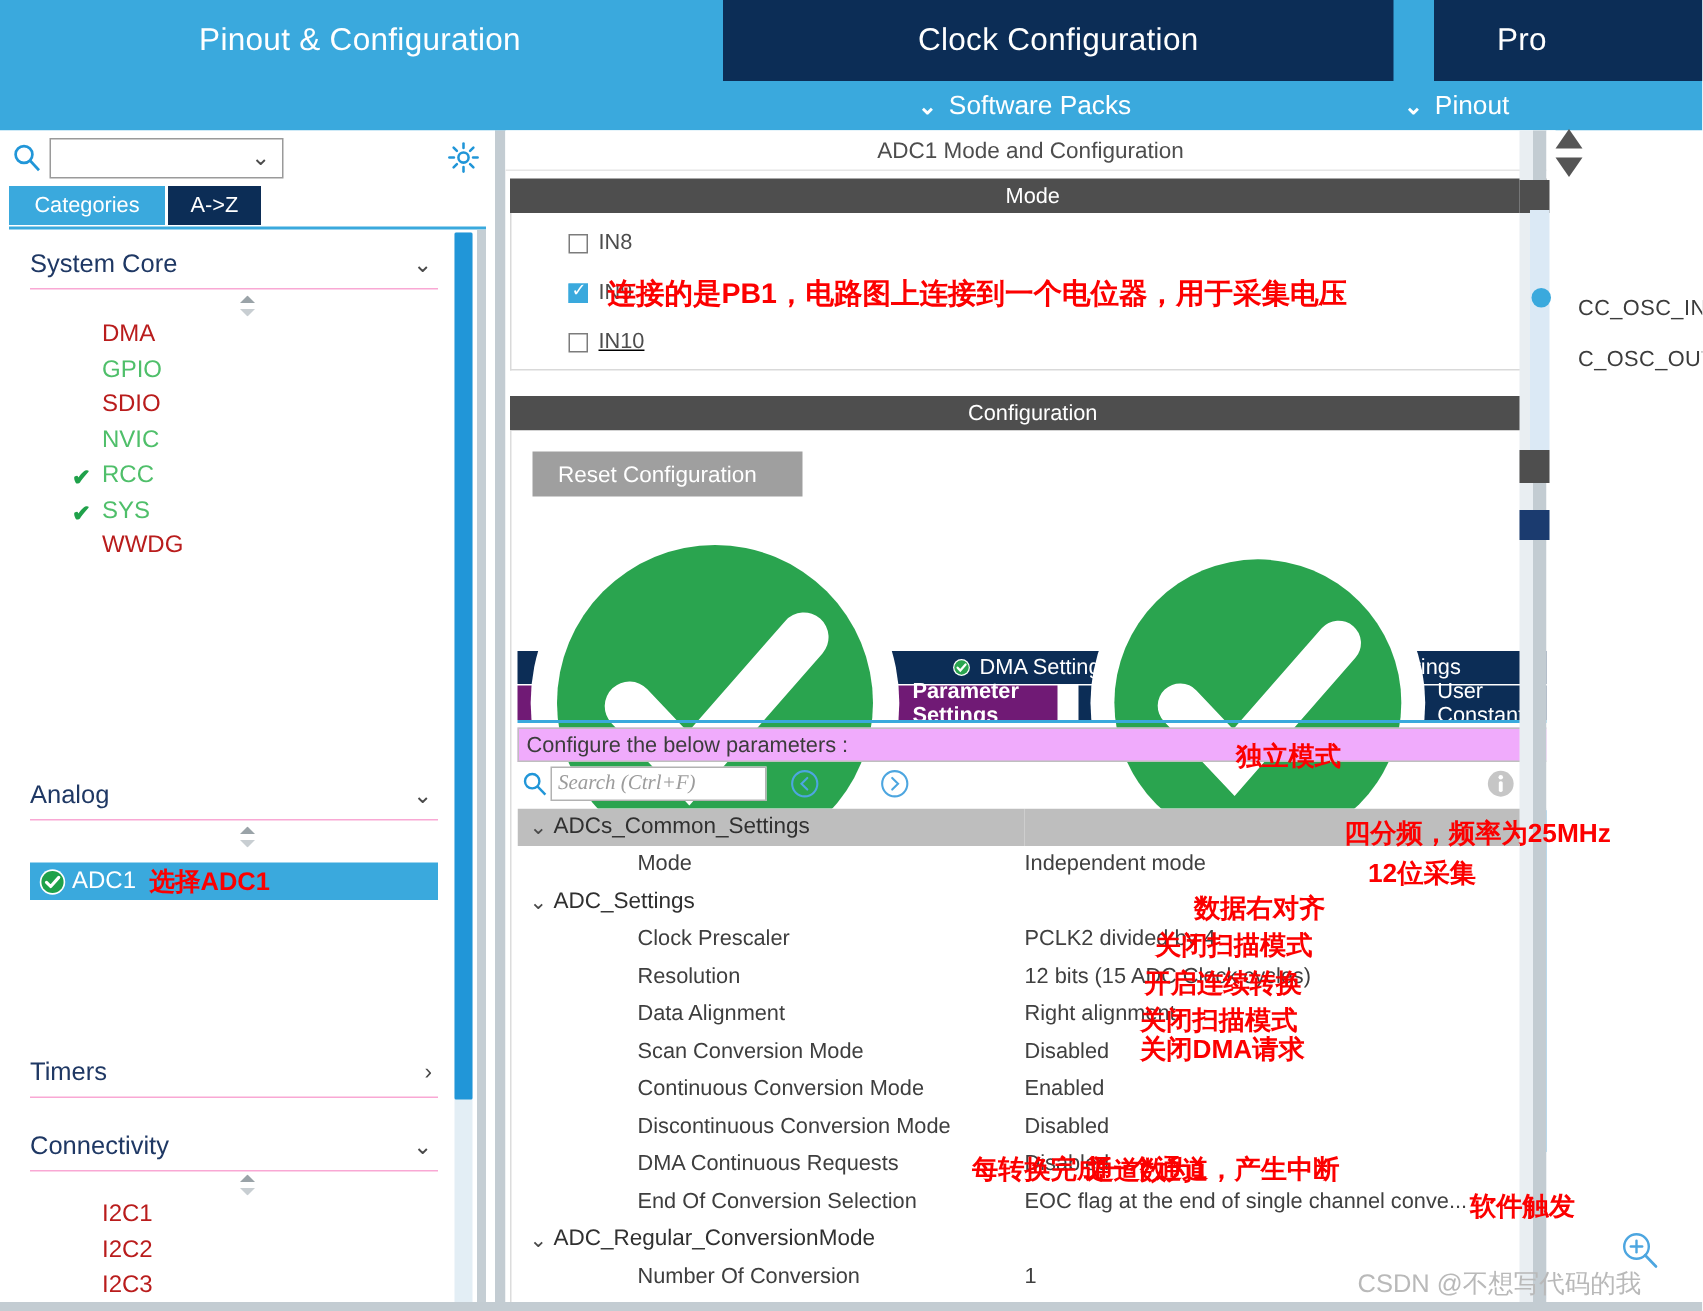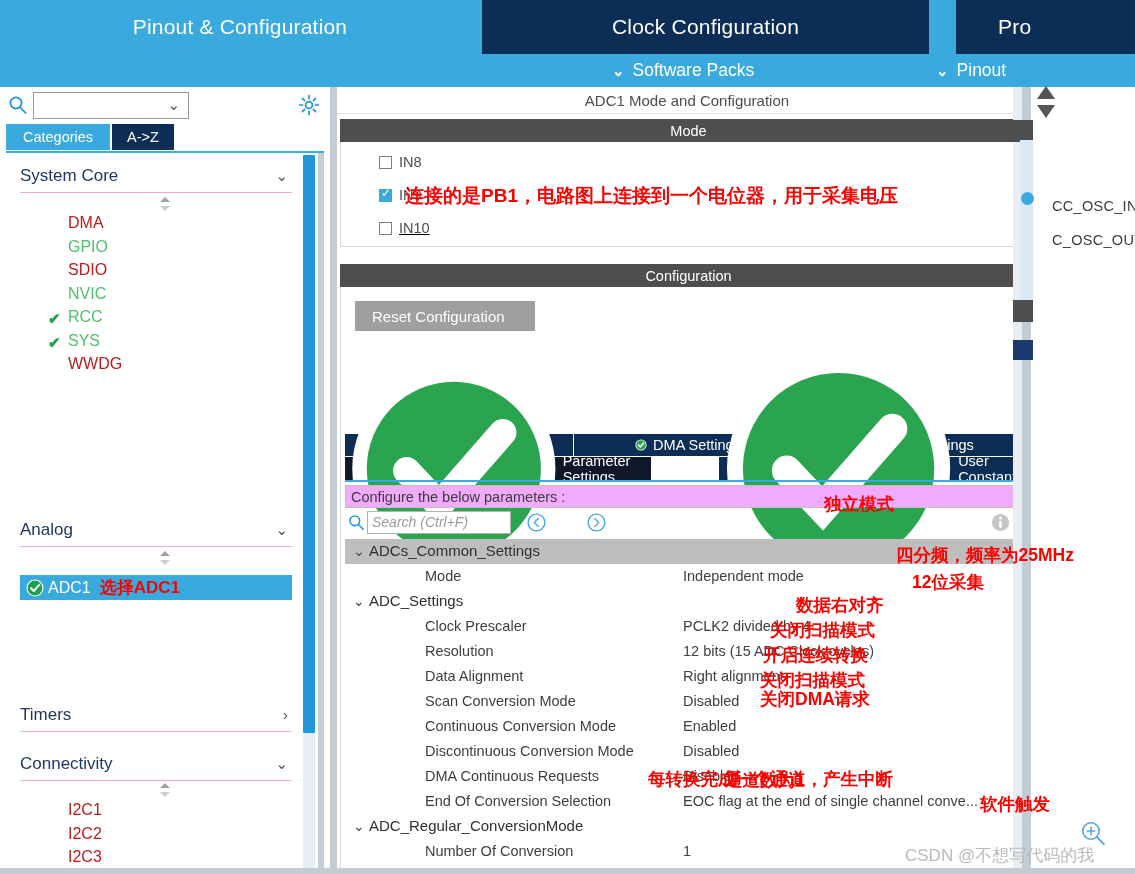--- a/index.html
+++ b/index.html
@@ -107,33 +107,33 @@
   .tabrow { position:absolute; left:4px; top:147px; width:689px; height:22px; }
   .ctab { position:absolute; top:0; height:22px; display:flex; align-items:center; justify-content:center;
           background:#0c2d56; color:#ffffff; font-size:14.5px; }
   .ctab .ok { display:inline-block; width:12px; height:12px; margin-right:6px; flex:0 0 auto; }
   .ctab.nvic { left:0;   width:228px; }
   .ctab.dma  { left:229px; width:228px; }
   .ctab.gpio { left:458px; width:231px; }
   .tabrow2 { position:absolute; left:4px; top:170px; width:689px; height:23px; }
   .ctab2 { position:absolute; top:0; height:23px; display:flex; align-items:center; justify-content:center;
            color:#ffffff; font-size:14.5px; }
-  .ctab2.param { left:0; width:306px; background:#0f172a; }
+  .ctab2.param { left:0; width:360px; background:#701a75;font-weight:bold; }
   .ctab2.const { left:374px; width:315px; background:#0c2d56; }
   .tab-underline { position:absolute; left:4px; top:193px; width:689px; height:2px; background:#3aa9dd; }
 
   .configure-bar { position:absolute; left:4px; top:198px; width:689px; height:23px;
                    border:1px solid #bfbfbf; display:flex; align-items:center; padding-left:5px;
                    color:#3c3c3c; font-size:14.5px; background:#f0abfc; }
 
   .searchrow { position:absolute; left:4px; top:222px; width:689px; height:28px; }
   .sr-mag { position:absolute; left:3px; top:5px; width:17px; height:17px; }
   .sr-input { position:absolute; left:22px; top:2px; width:144px; height:23px; border:1px solid #b2b2b2;
               background:#fff; color:#9c9c9c; font-size:14px; font-style:italic;
-              padding-left:4px; line-height:21px; font-family:Liberation Sans, sans-serif; }
+              padding-left:4px; line-height:21px; font-family:Liberation Serif, serif; }
   .sr-prev { position:absolute; left:182px; top:4px; width:19px; height:19px; }
   .sr-next { position:absolute; left:242px; top:4px; width:19px; height:19px; }
   .sr-info { position:absolute; right:24px; top:4px; width:19px; height:19px; }
 
   
   .ptree { position:absolute; left:4px; top:252px; width:689px; height:327px; overflow:hidden; background:#fff; }
   .prow { position:relative; height:25px; width:689px; }
   .p-chev { position:absolute; left:8px; top:4px; color:#4a4a4a; font-size:14px; }
   .p-gname { position:absolute; left:24px; top:3px; color:#303030; font-size:15px; }
   .p-name { position:absolute; left:80px; top:4px; color:#3e3e3e; font-size:14.5px; white-space:nowrap; }

